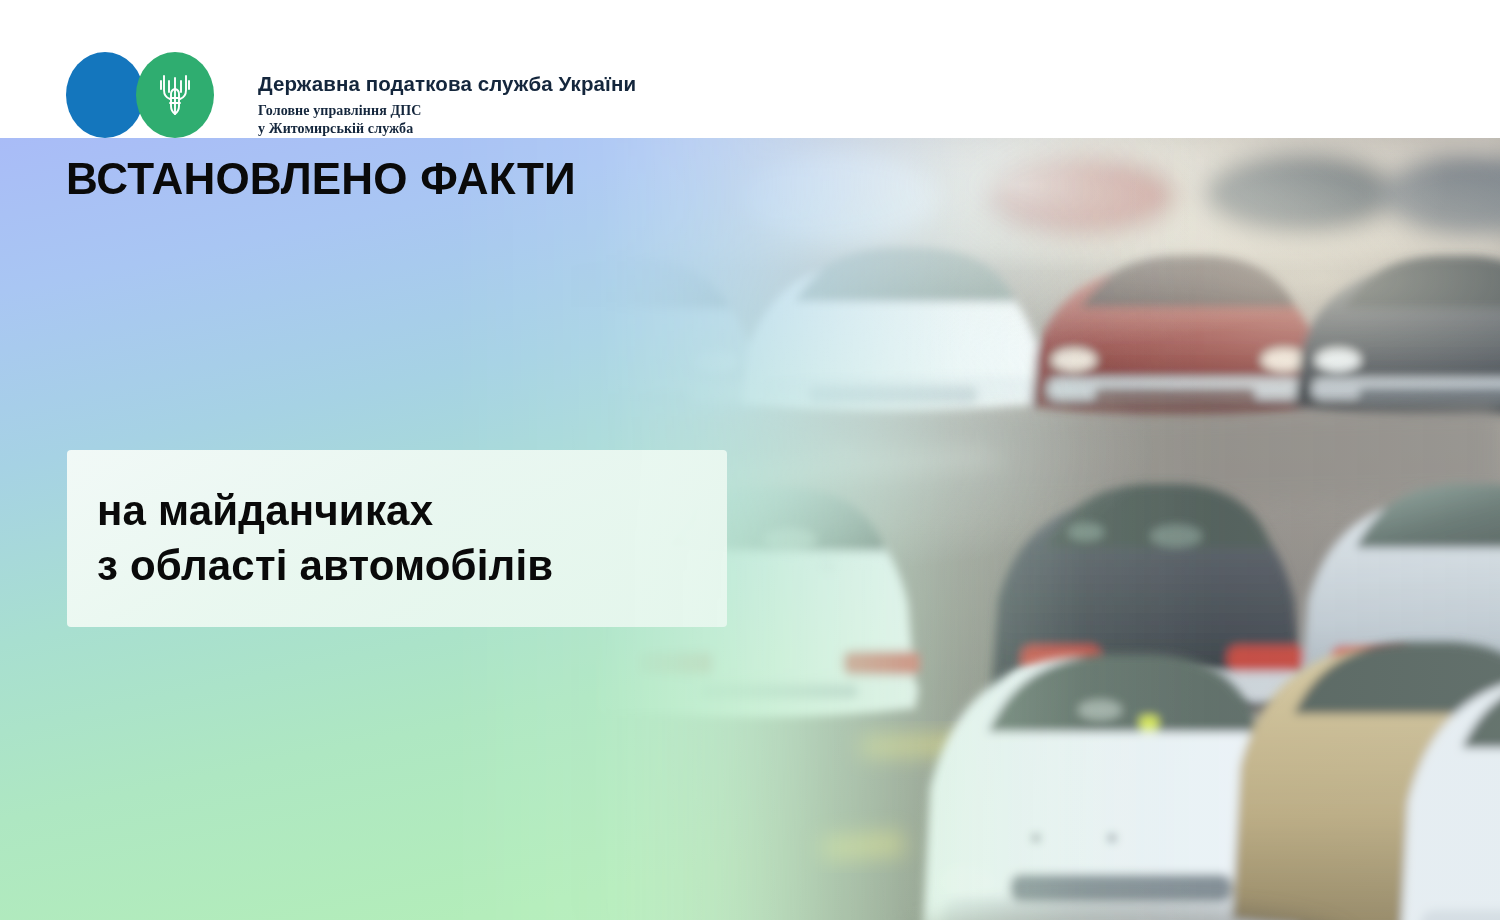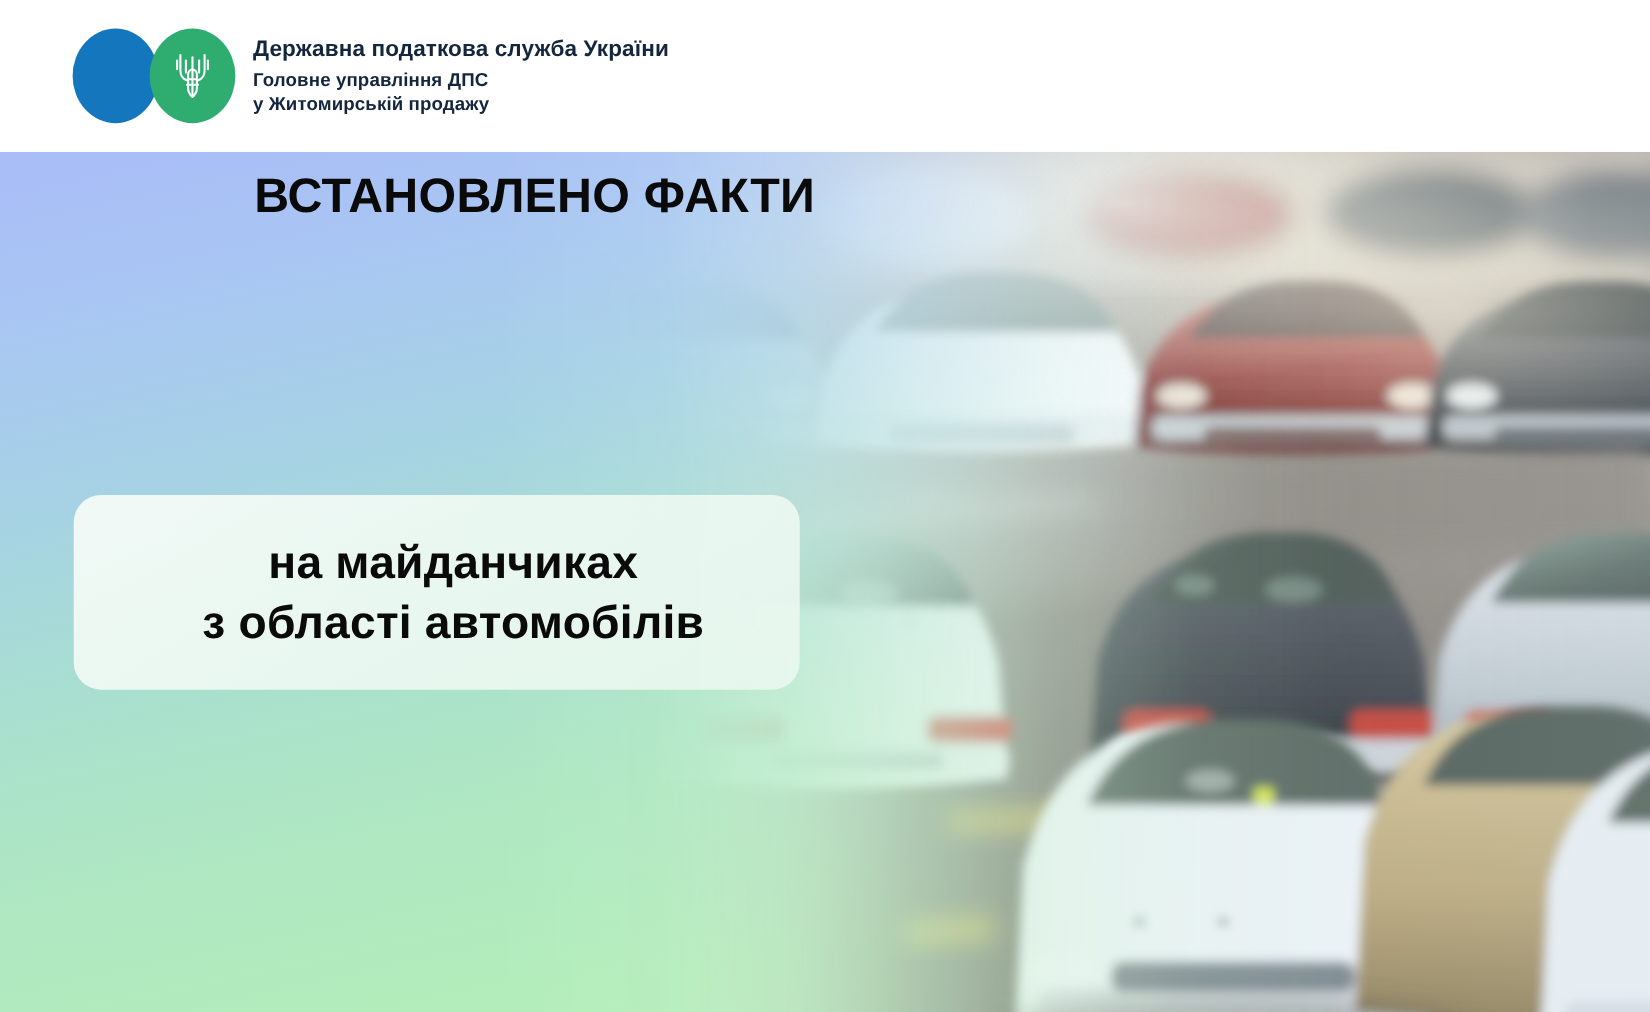--- a/index.html
+++ b/index.html
@@ -19,22 +19,23 @@
     background:#ffffff;
   }
 
   
   .header{
     position:absolute;
     left:0; top:0;
     width:1500px; height:138px;
     background:#ffffff;
     display:flex;
-    align-items:center;
+    align-items:flex-end;
     z-index:40;
+    gap:28px;
   }
   .logo{
     position:relative;
     margin-left:66px;
     width:148px; height:86px;
     flex:0 0 auto;
   }
   .logo-circle{
     position:absolute; top:0;
     width:78px; height:86px;
@@ -54,24 +55,25 @@
   }
   .logo-text .line1{
     font-size:20.5px;
     font-weight:bold;
     letter-spacing:0.1px;
     white-space:nowrap;
     margin-bottom:4px;
   }
   .logo-text .line2,
   .logo-text .line3{
-    font-size:17px;
+    font-size:14px;
     font-weight:bold;
     letter-spacing:0.1px;
     white-space:nowrap;
+    font-family:Liberation Serif, serif;
   }
 
   
   .canvas{
     position:absolute;
     left:0; top:138px;
     width:1500px; height:782px;
     overflow:hidden;
     background:#cfd6de;
   }
@@ -150,21 +152,20 @@
     pointer-events:none;
   }
 
   
   .content{
     position:absolute;
     left:0; top:0;
     width:1356px; height:782px;
     z-index:20;
     pointer-events:none;
-    text-align:center;
   }
   .headline{
     position:absolute;
     left:66px;
     top:153px;
     width:840px;
     color:#0a0a0a;
     font-size:44px;
     font-weight:bold;
     line-height:1.17;
@@ -173,21 +174,21 @@
     pointer-events:auto;
   }
   .headline .hl-line{ display:block; white-space:nowrap; }
 
   .subcard{
     position:absolute;
     left:67px;
     top:450px;
     width:660px;
     height:177px;
-    border-radius:25px;
+    border-radius:4px;
     background:linear-gradient(150deg,
        rgba(247,252,248,0.93) 0%,
        rgba(240,250,243,0.90) 45%,
        rgba(234,248,240,0.88) 100%);
     display:flex;
     flex-direction:column;
     justify-content:center;
     padding-left:30px;
     pointer-events:auto;
   }
@@ -470,18 +471,18 @@
           <path d="M31 9 L31 17"></path>
           <path d="M13 26 L21 26"></path>
           <path d="M12 31 L22 31"></path>
         </g>
       </svg>
     </div>
 
     <div class="logo-text">
       <div class="line1">Державна податкова служба України</div>
       <div class="line2">Головне управління ДПС</div>
-      <div class="line3">у Житомирській продажу</div>
+      <div class="line3">у Житомирській служба</div>
     </div>
 
   </div>
 
 </div>
 
 </body></html>

